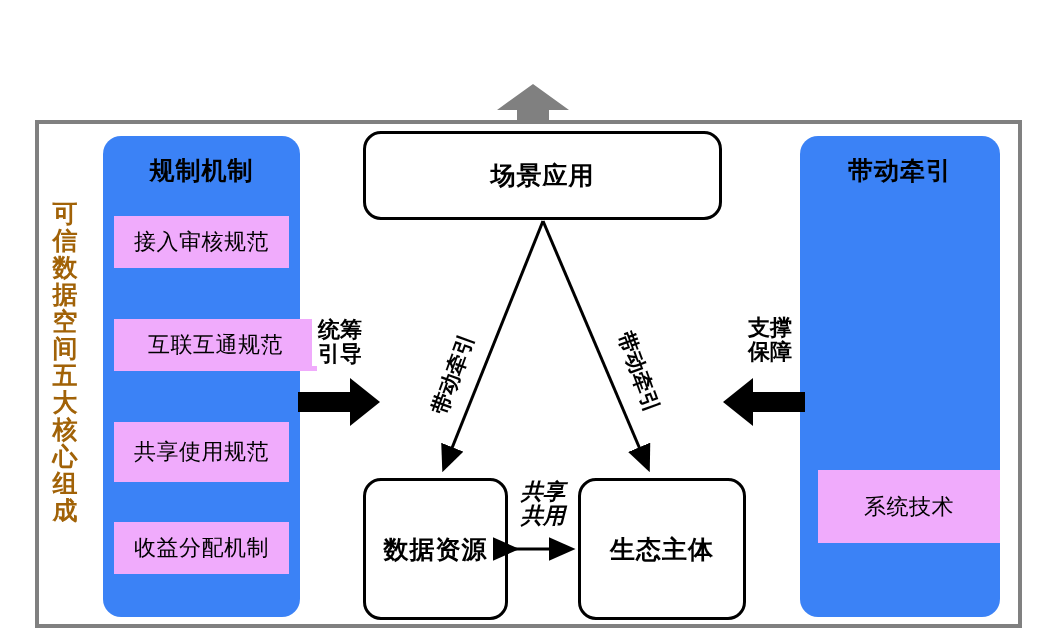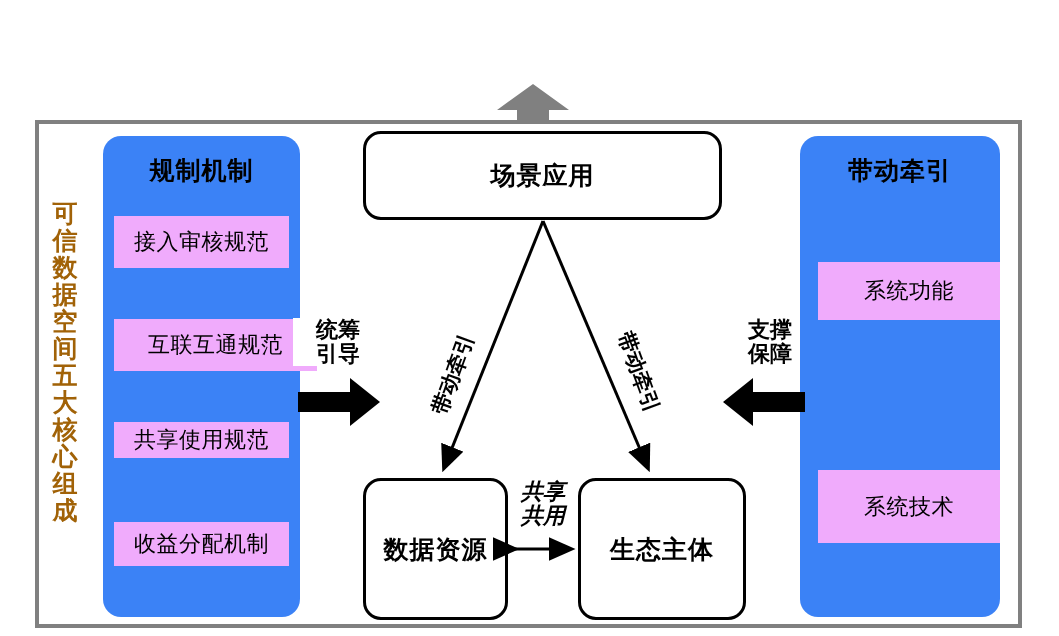--- a/index.html
+++ b/index.html
@@ -104,22 +104,22 @@
     color: #000000;
     font-size: 22px;
     display: flex;
     align-items: center;
     justify-content: center;
     letter-spacing: 0.5px;
   }
   
   #item-l0 { left: 114px; top: 216px; width: 175px; height: 52px; }
   #item-l1 { left: 114px; top: 319px; width: 203px; height: 52px; }
-  #item-l2 { left: 114px; top: 422px; width: 175px; height: 36px; }
-  #item-l3 { left: 114px; top: 522px; width: 175px; height: 44px; }
+  #item-l2 { left: 114px; top: 422px; width: 175px; height: 60px; }
+  #item-l3 { left: 114px; top: 522px; width: 175px; height: 52px; }
   
   #item-r0 { left: 818px; top: 262px; width: 182px; height: 58px; }
   #item-r1 { left: 818px; top: 470px; width: 182px; height: 73px; }
 
   
   .node {
     position: absolute;
     background: #ffffff;
     border: 3px solid #000000;
     border-radius: 18px;
@@ -157,22 +157,22 @@
   .arrow-label {
     position: absolute;
     font-size: 22px;
     font-weight: bold;
     line-height: 1.08;
     color: #000000;
     background: #ffffff;
     text-align: center;
     white-space: pre-line;
   }
-  #label-guide   { left: 293px; top: 318px; width: 56px; padding-left: 17px; }
-  #label-support { left: 742px; top: 318px; width: 56px; }
+  #label-guide   { left: 312px; top: 318px; width: 56px; }
+  #label-support { left: 742px; top: 318px; width: 56px; font-family: Liberation Mono, monospace; }
 
   #label-share {
     position: absolute;
     left: 512px;
     top: 480px;
     width: 62px;
     font-size: 22px;
     font-weight: bold;
     line-height: 1.08;
     color: #000000;
@@ -224,21 +224,20 @@
     <div class="card-title">规制机制</div>
   </div>
   <div class="white-item" id="item-l0">接入审核规范</div>
   <div class="white-item" id="item-l1">互联互通规范</div>
   <div class="white-item" id="item-l2">共享使用规范</div>
   <div class="white-item" id="item-l3">收益分配机制</div>
 
   <div class="gray-card" id="card-right">
     <div class="card-title">带动牵引</div>
   </div>
-  <div class="white-item" id="item-r0">系统功能</div>
   <div class="white-item" id="item-r1">系统技术</div>
 
   <div class="node" id="node-scene">场景应用</div>
   <div class="node" id="node-data">数据资源</div>
   <div class="node" id="node-entity">生态主体</div>
 
   <svg id="lines" viewBox="0 0 1059 636">
     <defs>
       <marker id="ah" markerWidth="9" markerHeight="9" refX="7.5" refY="4" orient="auto">
         <path d="M0,0 L9,4 L0,8 z" fill="#000000"></path>

